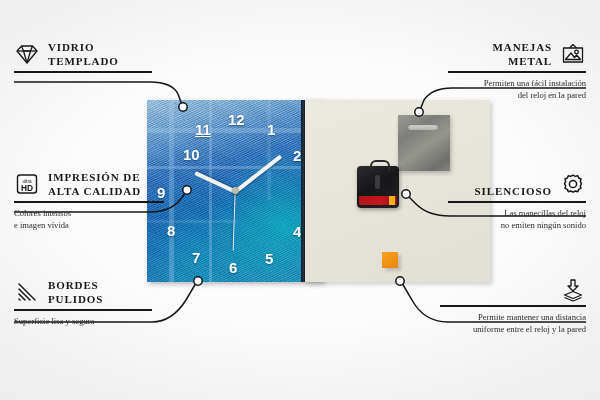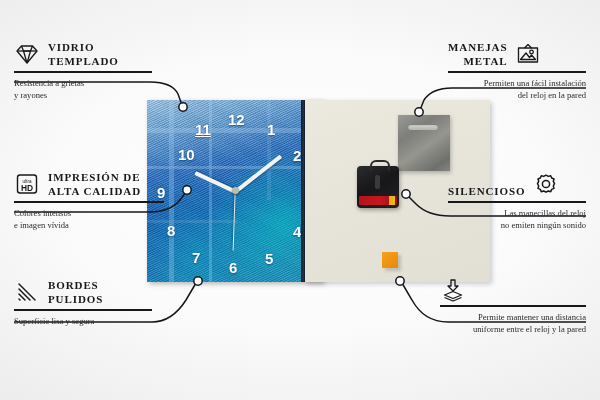--- a/index.html
+++ b/index.html
@@ -88,21 +88,21 @@
   .spacer{
     position:absolute;left:77px;top:152px;width:16px;height:16px;
     background:linear-gradient(145deg,#f6a21e,#e8860d);
     box-shadow:3px 3px 3px rgba(0,0,0,.16);
   }
 
   
   .feature{position:absolute;}
   .feature .head{display:flex;align-items:center;gap:8px;}
   .feature.left .head{justify-content:flex-start;}
-  .feature.right .head{}
+  .feature.right .head{justify-content:flex-end;}
   .title{
     font-family:"Liberation Serif", serif;font-weight:700;font-size:11px;
     letter-spacing:.9px;color:#16181a;line-height:1.28;text-transform:uppercase;
   }
   .feature.left .title{text-align:left;}
   .feature.right .title{text-align:right;}
   .rule{height:1.6px;background:#16181a;margin:3px 0 4px;}
   .desc{
     font-family:"Liberation Serif", serif;font-size:8.6px;color:#2a2c2e;line-height:1.45;
   }
@@ -133,21 +133,21 @@
       <span class="numeral" style="left:81px;top:12px;">12</span>
       <span class="numeral" style="left:120px;top:22px;">1</span>
       <span class="numeral" style="left:146px;top:48px;">2</span>
       <span class="numeral" style="left:156px;top:85px;">3</span>
       <span class="numeral" style="left:146px;top:124px;">4</span>
       <span class="numeral" style="left:118px;top:151px;">5</span>
       <span class="numeral" style="left:82px;top:160px;">6</span>
       <span class="numeral" style="left:45px;top:150px;">7</span>
       <span class="numeral" style="left:20px;top:123px;">8</span>
       <span class="numeral" style="left:10px;top:85px;">9</span>
-      <span class="numeral" style="left:18px;top:47px;padding-left:13px;">10</span>
+      <span class="numeral" style="left:36px;top:47px;">10</span>
       <span class="numeral" style="left:48px;top:22px;text-decoration:underline;">11</span>
 
       <div class="hand hand-h"></div>
       <div class="hand hand-m"></div>
       <div class="hand hand-s"></div>
       <div class="hand-cap"></div>
     </div>
 
     <div class="glass-edge"></div>
 
@@ -197,24 +197,20 @@
           <path d="M9.5 9 H16.5"></path>
             </g>
           </svg>
       </span>
       <span class="title">
         <span>VIDRIO</span><br>
         <span>TEMPLADO</span>
       </span>
     </div>
     <div class="rule"></div>
-    <div class="desc">
-      <span>Resistencia a grietas</span><br>
-      <span>y rayones</span>
-    </div>
   </div>
 
   <div class="feature left" style="left:14px;top:170px;width:150px;">
     <div class="head">
       <span class="ico">
         <svg viewBox="0 0 26 24">
           <rect x="3.5" y="3" width="19" height="18" rx="2.5" fill="none" stroke="currentColor" stroke-width="1.4"></rect>
           <text x="13" y="11" text-anchor="middle" font-family="Liberation Sans, sans-serif" font-size="4.6" fill="currentColor">ultra</text>
           <text x="13" y="18.5" text-anchor="middle" font-family="Liberation Sans, sans-serif" font-size="8.4" font-weight="bold" fill="currentColor">HD</text>
         </svg>

